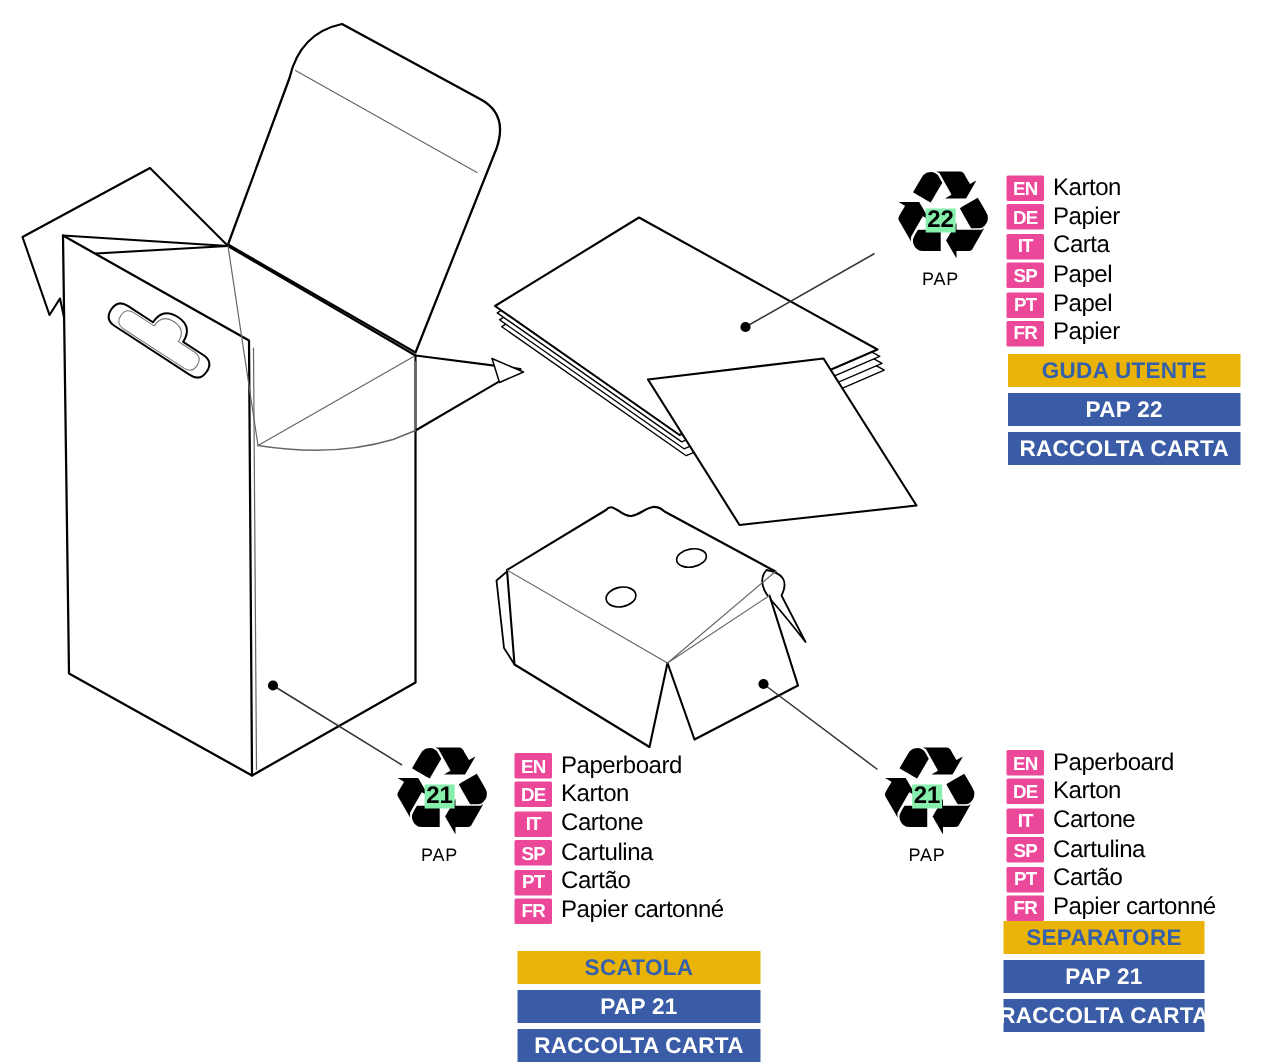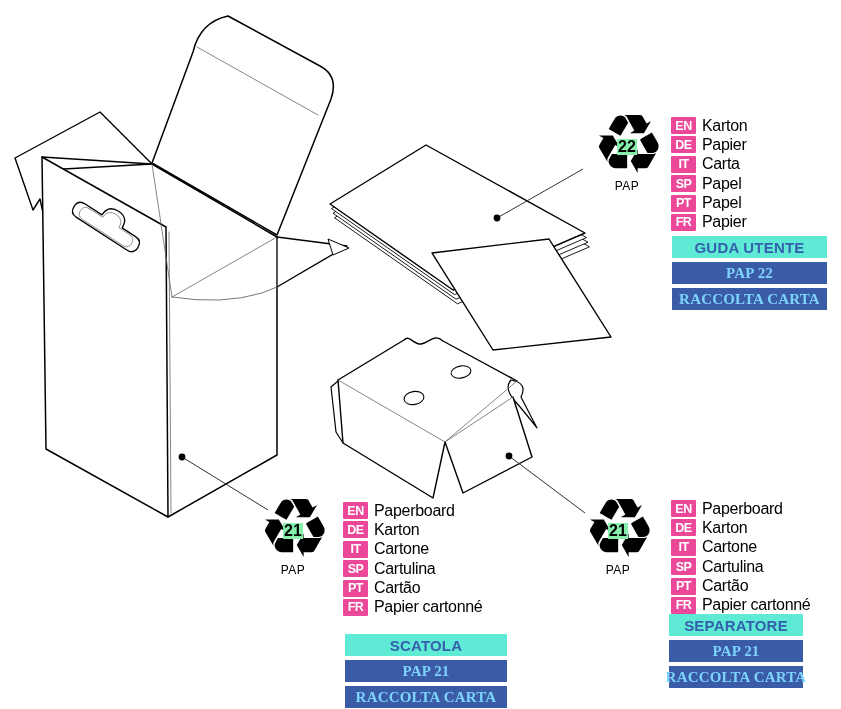--- a/index.html
+++ b/index.html
@@ -22,22 +22,22 @@
   .lang-tag{display:flex;align-items:center;justify-content:center;flex:none;
             width:25px;height:17px;background:#ec4899;color:#fff;font-weight:700;
             font-size:12.5px;letter-spacing:-0.5px;border-radius:1px;}
   .lang-text{margin-left:6px;font-size:16px;letter-spacing:-0.3px;white-space:nowrap;}
 
   
   .label-stack{position:absolute;}
   .label{display:flex;align-items:center;justify-content:center;height:22px;
          margin-bottom:4px;font-weight:700;font-size:15px;letter-spacing:0.2px;
          white-space:nowrap;}
-  .label.light{background:#5eead4;color:#3560ac;}
-  .label.dark{background:#3a5ca6;color:#7dd3fc;font-family:Liberation Serif, serif;}
+  .label.light{background:#eab308;color:#3560ac;}
+  .label.dark{background:#3a5ca6;color:#ffffff;}
 </style>
 </head>
 <body>
 
 <div class="canvas">
 
   <svg class="art" width="841" height="709" viewBox="0 0 841 709">
 
     <g fill="none" stroke-linejoin="round" stroke-linecap="round">
 

